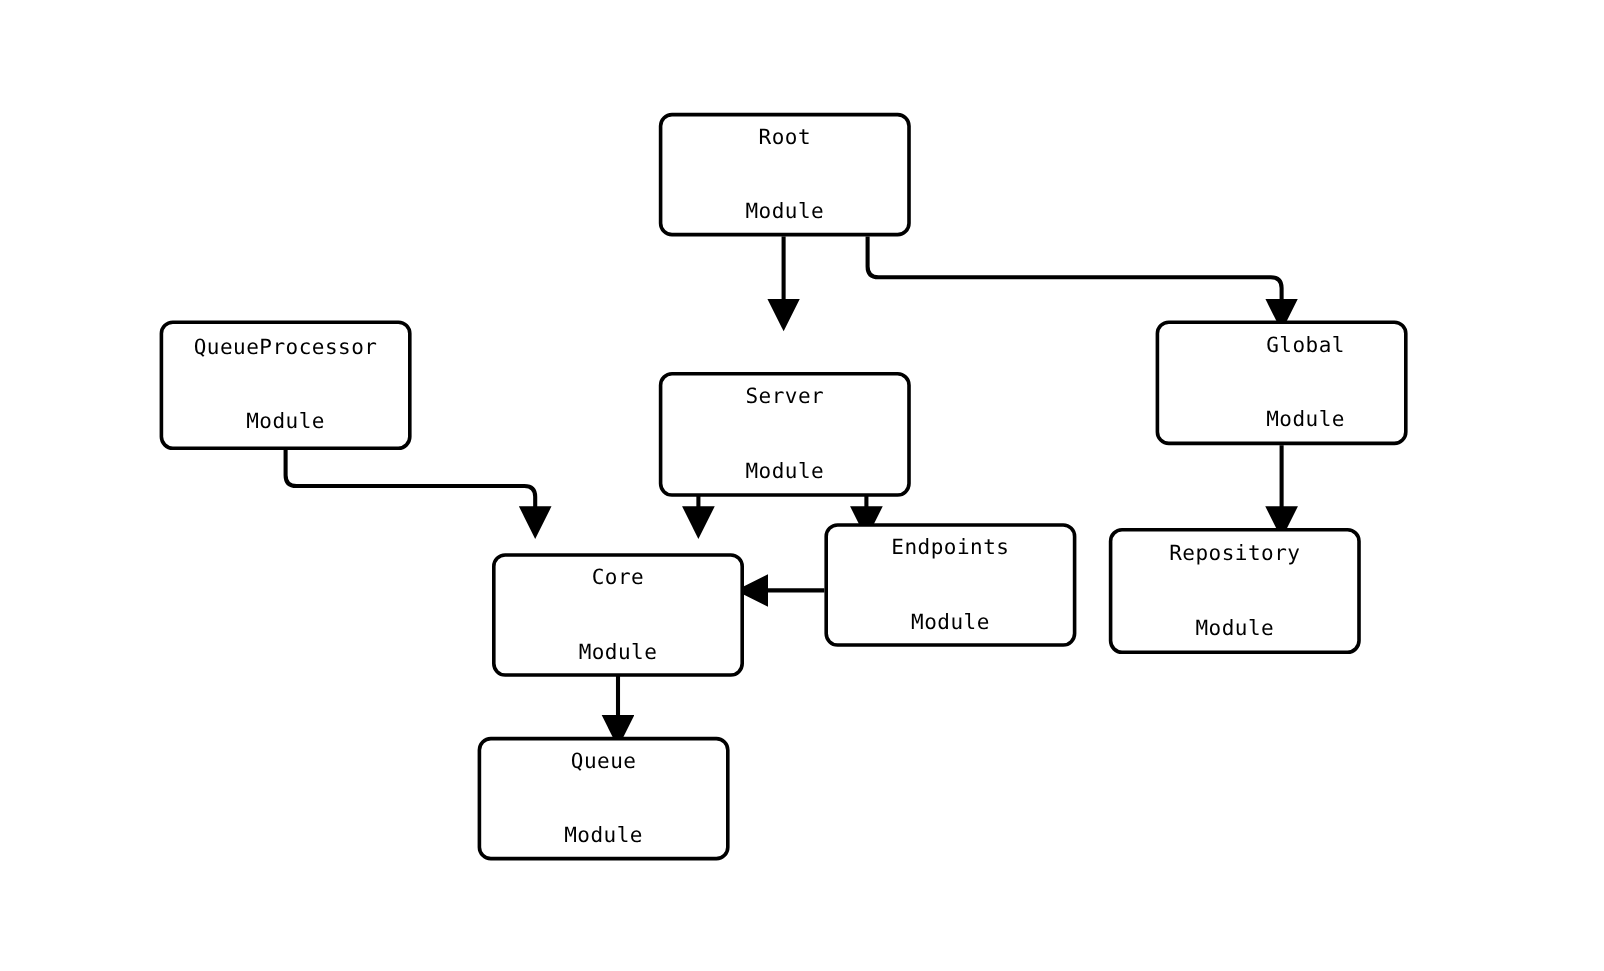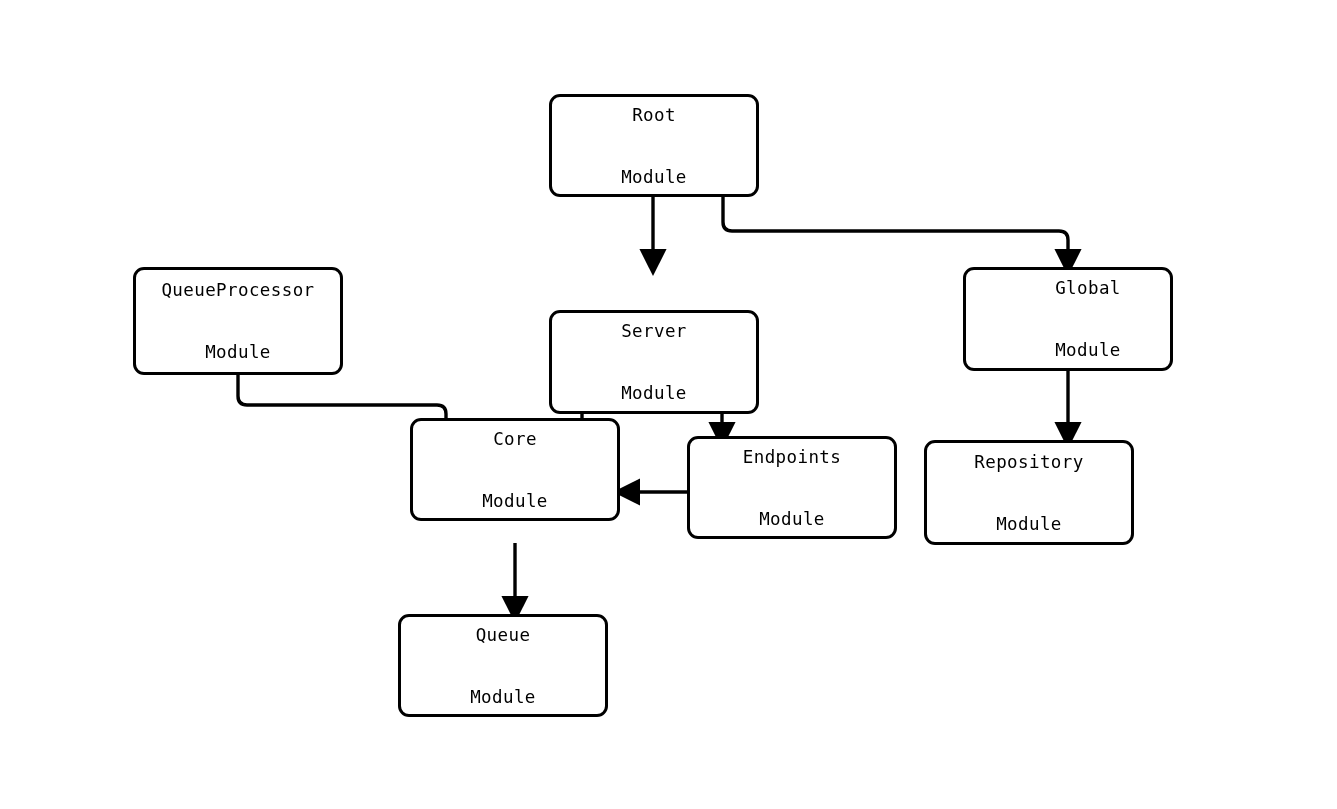--- a/index.html
+++ b/index.html
@@ -100,21 +100,21 @@
     <div class="node" style="left:549px; top:278px; width:210px; height:104px;margin-top:32px;">
       <span class="node-line">Server</span>
       <span class="node-line">Module</span>
     </div>
 
     <div class="node" style="left:963px; top:267px; width:210px; height:104px;padding-left:40px;">
       <span class="node-line">Global</span>
       <span class="node-line">Module</span>
     </div>
 
-    <div class="node" style="left:410px; top:418px; width:210px; height:103px;">
+    <div class="node" style="left:410px; top:461px; width:210px; height:103px;">
       <span class="node-line">Core</span>
       <span class="node-line">Module</span>
     </div>
 
     <div class="node" style="left:687px; top:436px; width:210px; height:103px;">
       <span class="node-line">Endpoints</span>
       <span class="node-line">Module</span>
     </div>
 
     <div class="node" style="left:924px; top:440px; width:210px; height:105px;">

